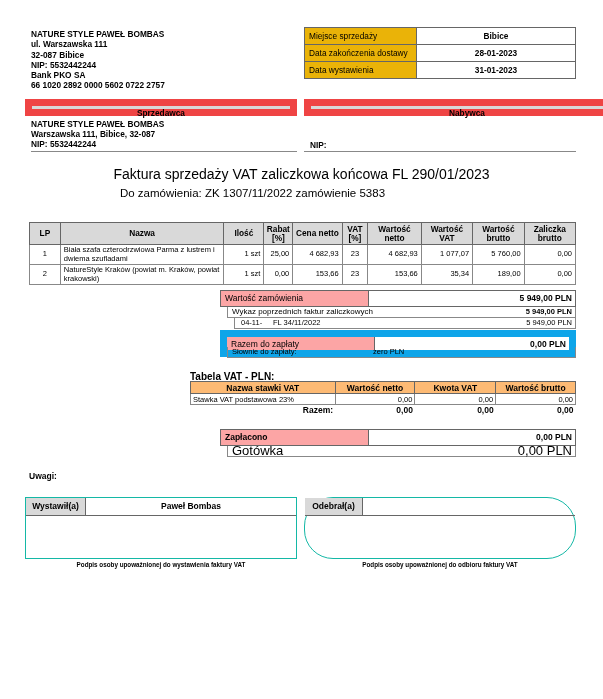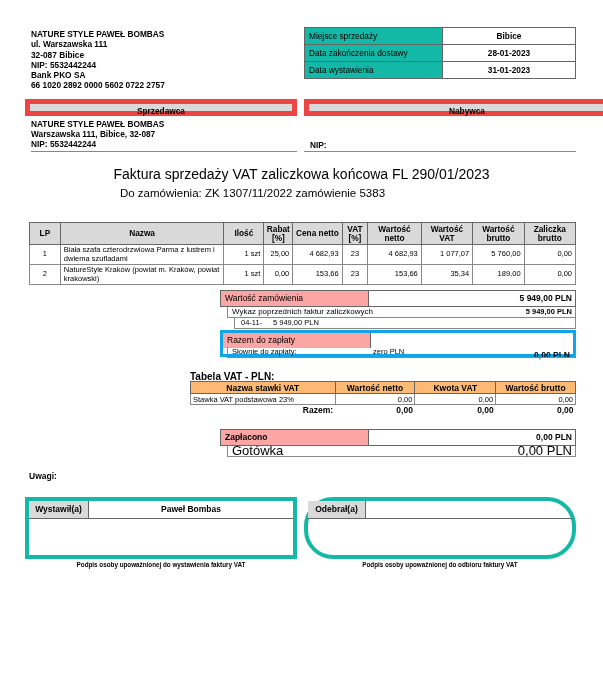--- a/index.html
+++ b/index.html
@@ -8,25 +8,25 @@
 
     .abs { position: absolute; }
 
     
     #seller-header { left: 31px; top: 29px; font-weight: bold; font-size: 8.3px; line-height: 10.3px; }
     #seller-header div { white-space: nowrap; }
 
     
     #meta-table { left: 304px; top: 27px; width: 272px; border: 1px solid #666; border-collapse: collapse; }
     #meta-table td { border: 1px solid #666; height: 17px; font-size: 8.3px; padding: 0 4px; }
-    #meta-table td.lbl { background: #14b8a6; width: 138px; }
+    #meta-table td.lbl { background: #eab308; width: 112px; }
     #meta-table td.val { text-align: center; font-weight: bold; }
 
     
-    .party-head { top: 99px; height: 17px; background: #d9d9d9; border: 5px solid #ef4444; text-align: center; font-weight: bold; font-size: 8.3px; line-height: 15px; }
+    .party-head { top: 99px; height: 17px; background: #d9d9d9; border: 7px solid #ef4444; text-align: center; font-weight: bold; font-size: 8.3px; line-height: 15px; }
     #seller-head { left: 25px; width: 272px; }
     #buyer-head { left: 304px; width: 326px; }
     .party-body { top: 119px; font-size: 8.3px; line-height: 10px; font-weight: bold; }
     #seller-body { left: 31px; width: 266px; height: 33px; border-bottom: 1px solid #888; }
     #buyer-body { left: 304px; width: 272px; height: 33px; border-bottom: 1px solid #888; }
     #buyer-nip { position: absolute; left: 6px; top: 21px; }
 
     
     #title { left: 0; width: 603px; top: 166px; text-align: center; font-size: 14px; }
     #subtitle { left: 0; width: 505px; top: 187px; text-align: center; font-size: 11.5px; }
@@ -41,42 +41,42 @@
     
     .sum-row { left: 220px; width: 356px; }
     #order-value { top: 290px; height: 17px; border: 1px solid #666; display: flex; }
     .sum-lbl { width: 148px; background: #fca5a5; border-right: 1px solid #666; font-size: 8.5px; line-height: 15px; padding-left: 4px; }
     .sum-val { flex: 1; text-align: right; font-weight: bold; font-size: 8.5px; line-height: 15px; padding-right: 3px; }
     #prev-list { top: 307px; left: 227px; width: 349px; height: 11px; border: 1px solid #888; border-top: none; display: flex; justify-content: space-between; font-size: 8px; line-height: 10px; padding: 0 3px 0 4px; }
     #prev-list .v { font-weight: bold; font-size: 7.5px; }
     #prev-item { top: 318px; left: 234px; width: 342px; height: 11px; border: 1px solid #888; border-top: none; display: flex; font-size: 7.5px; line-height: 10px; padding: 0 3px 0 6px; }
     #prev-item .d { width: 32px; }
     #prev-item .n { flex: 1; }
-    #to-pay { top: 330px; height: 27px; border: 3px solid #0ea5e9; display: flex; flex-direction: column; }
+    #to-pay { top: 330px; height: 27px; border: 7px solid #0ea5e9; display: flex; }
     #in-words { top: 347px; left: 227px; width: 349px; height: 11px; border: 1px solid #888; border-top: none; display: flex; font-size: 7.5px; line-height: 10px; padding-left: 4px; }
     #in-words .l { width: 141px; }
 
     
     #vat-title { left: 190px; top: 371px; font-weight: bold; font-size: 10px; }
     #vat-table { left: 190px; top: 381px; width: 386px; border-collapse: collapse; }
     #vat-table th { background: #fdba74; border: 1px solid #666; font-size: 8.5px; font-weight: bold; height: 12px; line-height: 10px; }
     #vat-table td { border: 1px solid #888; font-size: 7.5px; height: 11px; line-height: 9px; padding: 0 2px; }
     #vat-table td.r { text-align: right; }
     #vat-table tr.total td { border: none; font-weight: bold; font-size: 8.5px; height: 12px; }
 
     
     #paid { top: 429px; height: 17px; border: 1px solid #666; display: flex; }
     #paid .sum-lbl { font-weight: bold; }
     #cash { top: 446px; left: 227px; width: 349px; height: 11px; border: 1px solid #888; border-top: none; display: flex; justify-content: space-between; font-size: 13px; line-height: 10px; padding: 0 3px 0 4px; }
 
     
     #notes { left: 29px; top: 471px; font-weight: bold; font-size: 8.5px; }
 
     
-    .sig-box { top: 497px; width: 272px; height: 62px; border: 4px solid #14b8a6; }
+    .sig-box { top: 497px; width: 272px; height: 62px; border: 1px solid #14b8a6; }
     #sig-issuer { left: 25px; }
     #sig-receiver { left: 304px; border-radius: 29px; }
     .sig-head { height: 18px; border-bottom: 1px solid #666; display: flex; font-size: 8.5px; font-weight: bold; line-height: 17px; }
     .sig-head .lbl { background: #d9d9d9; border-right: 1px solid #666; padding: 0 4px; text-align: center; }
     #sig-issuer .sig-head .lbl { width: 60px; }
     #sig-receiver .sig-head .lbl { width: 58px; }
     .sig-head .name { flex: 1; text-align: center; }
     .sig-caption { top: 561px; width: 272px; text-align: center; font-size: 6.3px; font-weight: bold; }
     #cap-issuer { left: 25px; }
     #cap-receiver { left: 304px; }
@@ -168,20 +168,21 @@
 <div id="order-value" class="abs sum-row">
   <div class="sum-lbl">Wartość zamówienia</div>
   <div class="sum-val">5 949,00 PLN</div>
 </div>
 <div id="prev-list" class="abs">
   <span>Wykaz poprzednich faktur zaliczkowych</span>
   <span class="v">5 949,00 PLN</span>
 </div>
 <div id="prev-item" class="abs">
   <span class="d">04-11-2022</span>
+  <span class="n">FL 34/11/2022</span>
   <span>5 949,00 PLN</span>
 </div>
 <div id="to-pay" class="abs sum-row">
   <div class="sum-lbl">Razem do zapłaty</div>
   <div class="sum-val">0,00 PLN</div>
 </div>
 <div id="in-words" class="abs">
   <span class="l">Słownie do zapłaty:</span>
   <span>zero PLN</span>
 </div>

